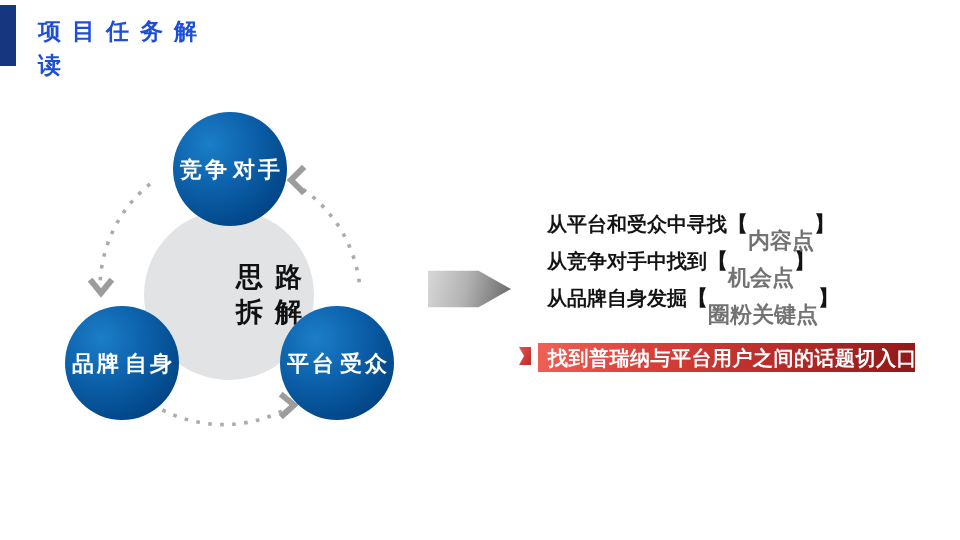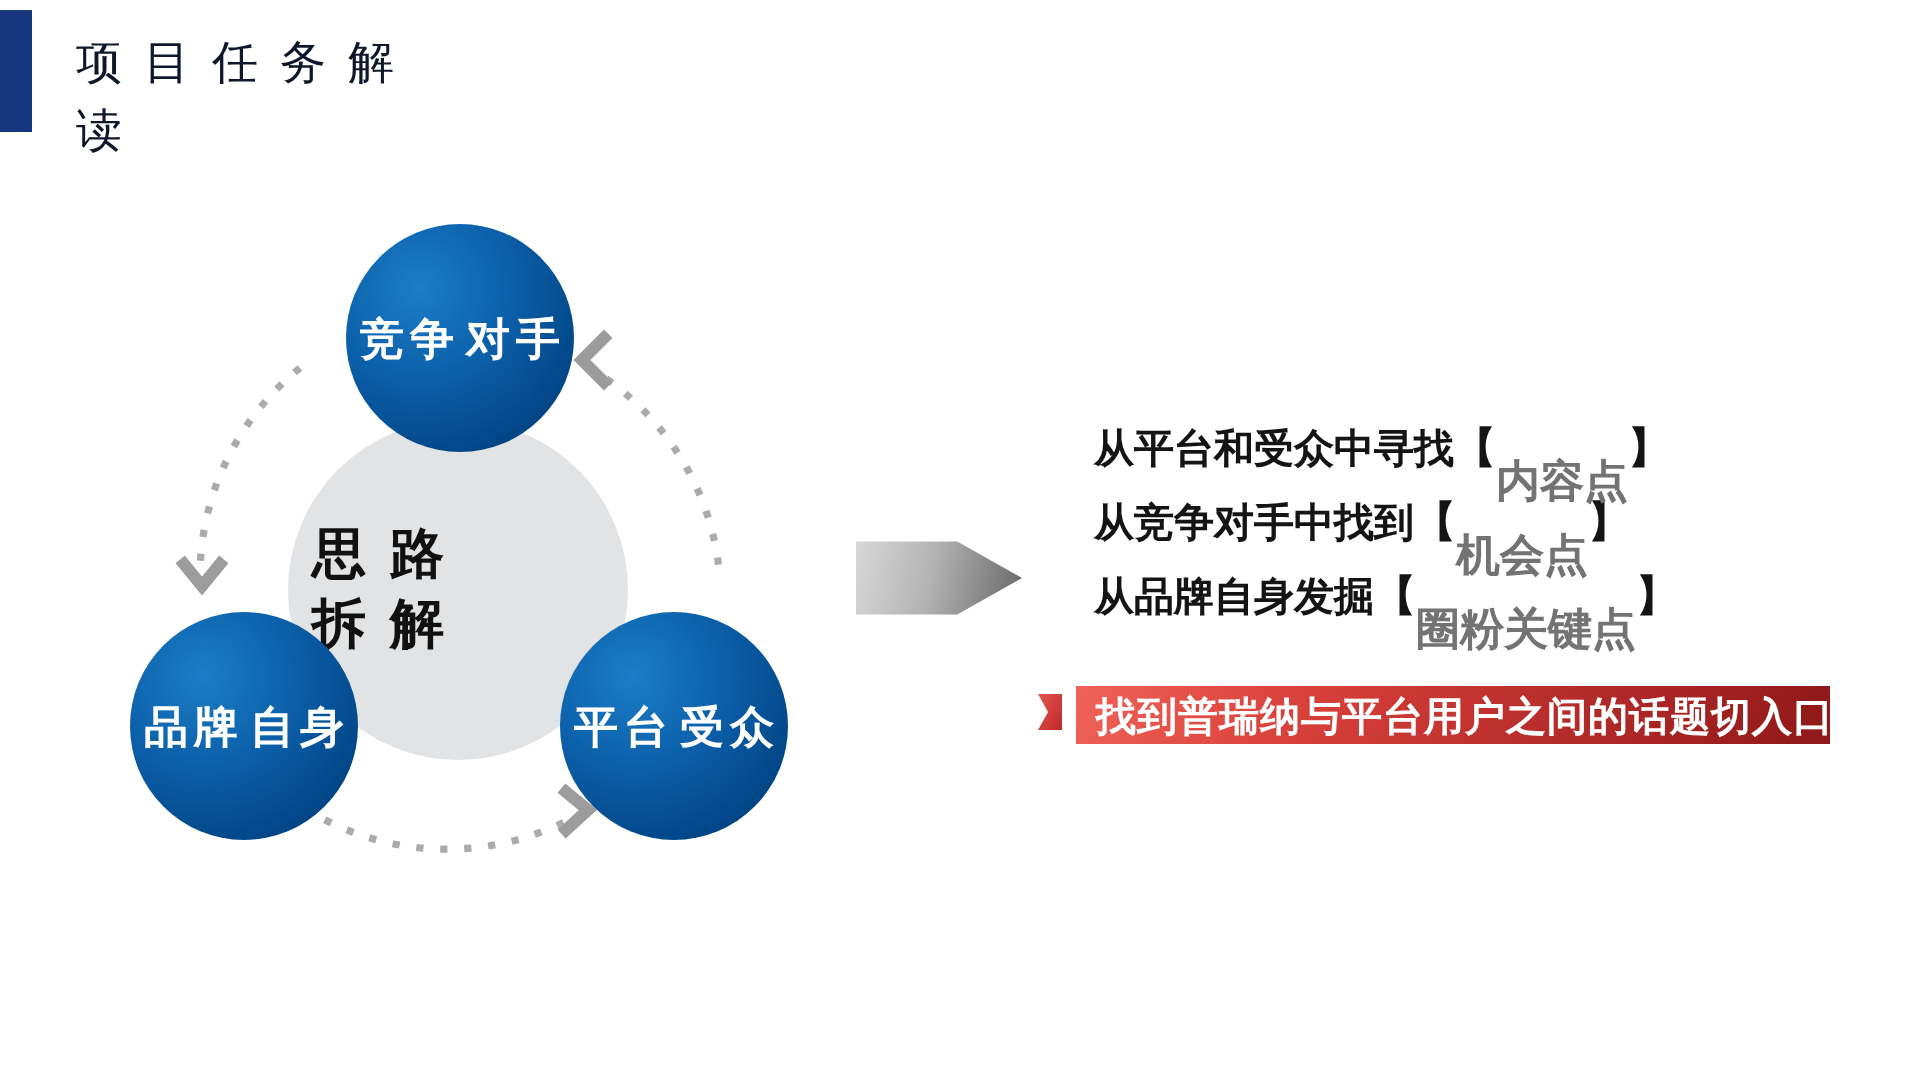--- a/index.html
+++ b/index.html
@@ -2,28 +2,28 @@
 <html><head>
 <meta charset="utf-8">
 <style>
   html,body{margin:0;padding:0;background:#fff;}
   body{width:960px;height:540px;overflow:hidden;position:relative;
        font-family:"Liberation Sans","DejaVu Sans",sans-serif;}
   .slide{position:absolute;inset:0;background:#ffffff;}
 
   
   .accent-bar{position:absolute;left:0;top:5px;width:16px;height:61px;background:#16367f;}
-  .title{position:absolute;left:38px;top:14px;width:230px;color:#0f172a;
-         font-size:23px;font-weight:400;letter-spacing:11px;line-height:34px;}
+  .title{position:absolute;left:38px;top:14px;width:230px;color:#1d4ed8;
+         font-size:23px;font-weight:700;letter-spacing:11px;line-height:34px;}
 
   
   .diagram{position:absolute;left:40px;top:95px;width:380px;height:350px;}
   .center-circle{position:absolute;left:104px;top:115px;width:170px;height:170px;
          border-radius:50%;background:#e2e3e5;display:flex;flex-direction:column;
-         align-items:flex-start;justify-content:center;}
+         align-items:flex-end;justify-content:center;}
   .center-circle .txt{color:#111;font-size:27px;font-weight:800;line-height:35px;
          letter-spacing:12px;padding-left:12px;text-align:center;}
   .node{position:absolute;width:112px;height:112px;border-radius:50%;
          background:radial-gradient(circle at 32% 28%, #1b7ec6 0%, #0c60aa 40%, #014586 78%, #003b74 100%);
          display:flex;flex-direction:row;align-items:center;justify-content:center;}
   .node .txt{color:#fff;font-size:22px;font-weight:800;line-height:29px;
          letter-spacing:3px;padding-left:3px;text-align:center;}
   .node-top{left:133px;top:17px;width:114px;height:114px;}
   .node-bl{left:25px;top:211px;width:114px;height:114px;}
   .node-br{left:240px;top:211px;width:114px;height:114px;}

